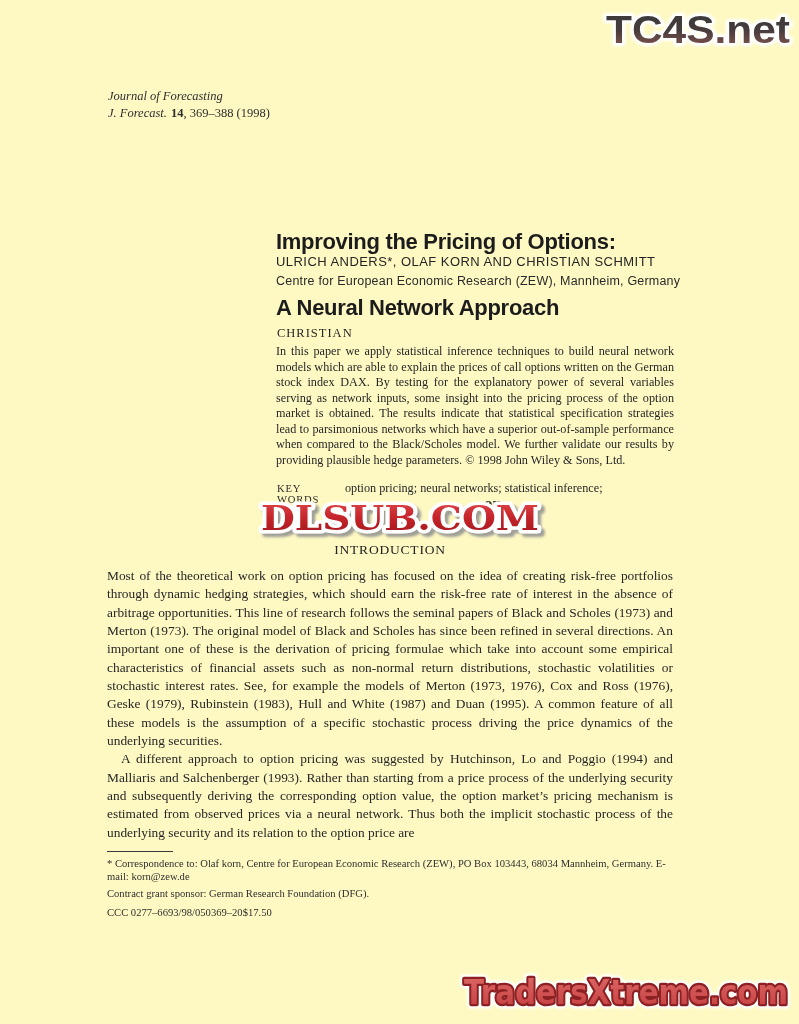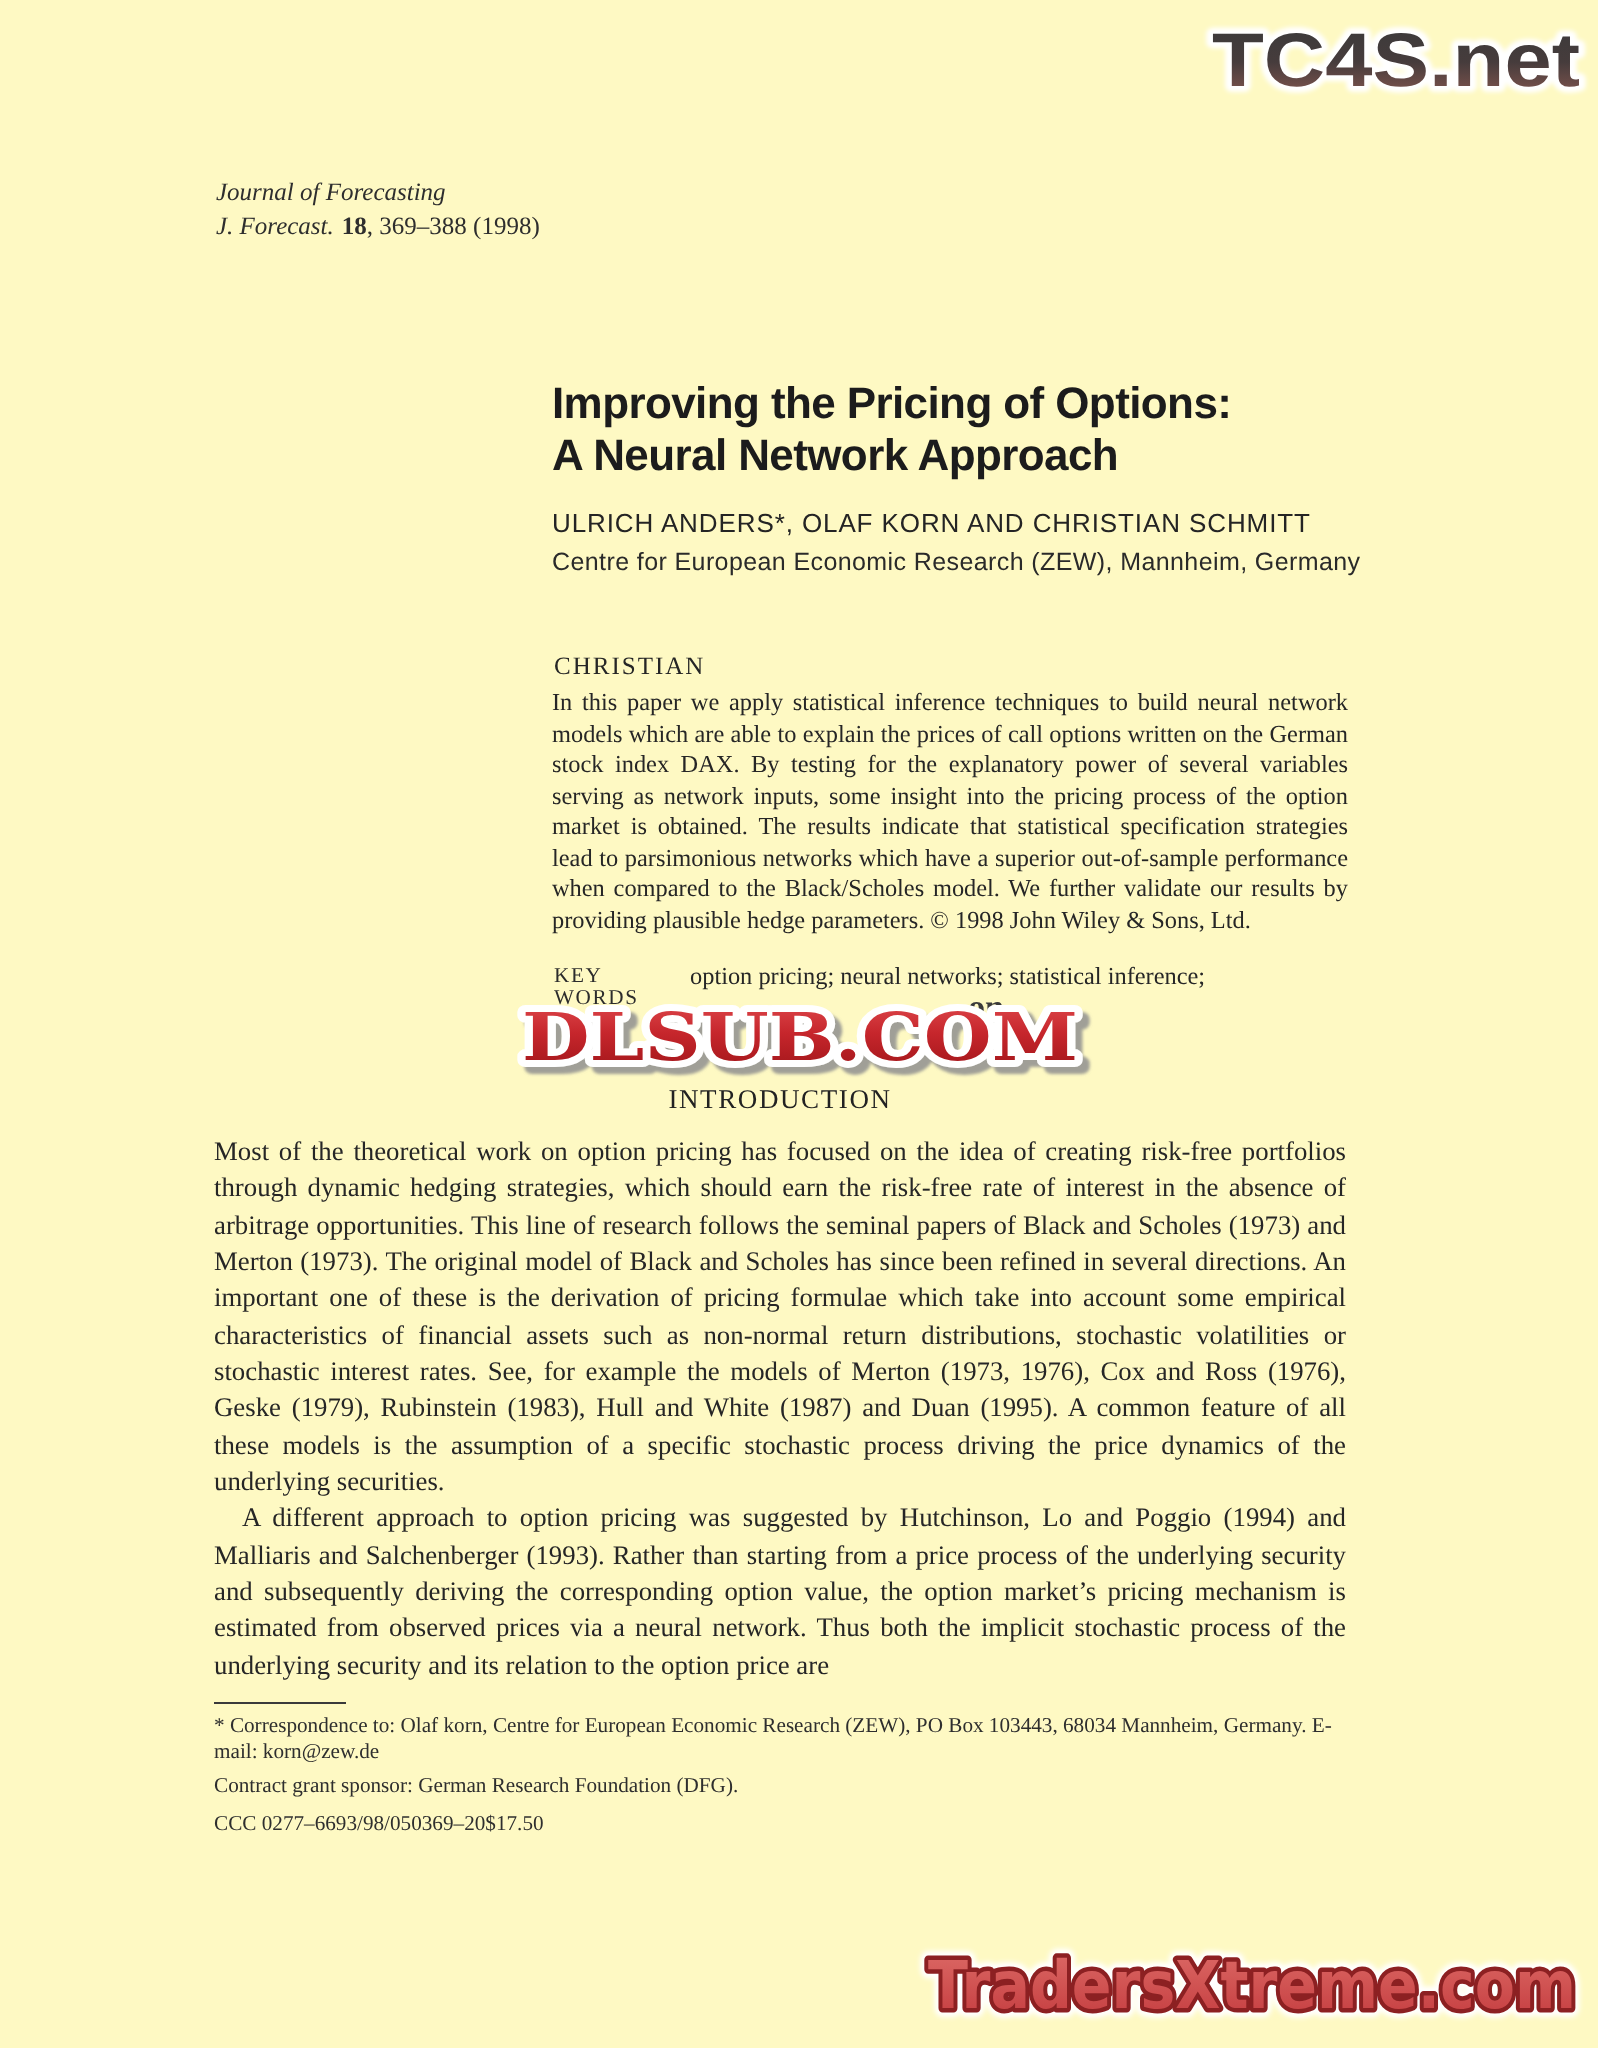--- a/index.html
+++ b/index.html
@@ -22,21 +22,21 @@
   .journal-header { position: absolute; left: 108px; top: 88px; font-size: 12.5px; line-height: 16.5px; color: #2e2e2e; }
   .journal-name { font-style: italic; }
   .journal-citation .jc-prefix { font-style: italic; }
   .journal-citation .jc-vol { font-weight: bold; margin-left: 4px; }
 
   
   .title-block { position: absolute; left: 276px; top: 189px; color: #1c1c1c; }
   .title-line {
     font-family: "Liberation Sans", sans-serif;
     font-weight: bold; font-size: 22px; line-height: 25.5px;
-    letter-spacing: -0.3px; white-space: nowrap;
+    letter-spacing: -0.3px; white-space: nowrap; margin-top: 40px;
   }
   .authors {
     position: absolute; left: 276px; top: 254px;
     font-family: "Liberation Sans", sans-serif;
     font-size: 13px; letter-spacing: 0.45px; white-space: nowrap; color: #242424;
   }
   .affiliation {
     position: absolute; left: 276px; top: 273.5px;
     font-family: "Liberation Sans", sans-serif; 
     font-size: 12.5px; letter-spacing: 0.2px; white-space: nowrap; color: #2a2a2a;
@@ -96,21 +96,21 @@
         <feGaussianBlur stdDeviation="1.1"></feGaussianBlur>
       </filter>
     </defs>
     <text x="100" y="39" text-anchor="middle" font-family="'Liberation Sans',sans-serif" font-weight="bold" font-size="38" textLength="184" lengthAdjust="spacingAndGlyphs" fill="#ffffff" stroke="#ffffff" stroke-width="6" stroke-linejoin="round" filter="url(#softGlow)">TC4S.net</text>
     <text x="100" y="39" text-anchor="middle" font-family="'Liberation Sans',sans-serif" font-weight="bold" font-size="38" textLength="184" lengthAdjust="spacingAndGlyphs" fill="url(#gradTc)">TC4S.net</text>
   </svg>
 
   <div class="journal-header">
     <div class="journal-name">Journal of Forecasting</div>
     <div class="journal-citation">
-      <span class="jc-prefix">J. Forecast.</span><span class="jc-vol">18</span><span>, 369–388 (1998)</span>
+      <span class="jc-prefix">J. Forecast.</span><span class="jc-vol">14</span><span>, 369–388 (1998)</span>
     </div>
   </div>
 
   <div class="title-block">
     <div class="title-line">Improving the Pricing of Options:</div>
     <div class="title-line">A Neural Network Approach</div>
   </div>
 
   <div class="authors">ULRICH ANDERS*, OLAF KORN AND CHRISTIAN SCHMITT</div>
   <div class="affiliation">Centre for European Economic Research (ZEW), Mannheim, Germany</div>

